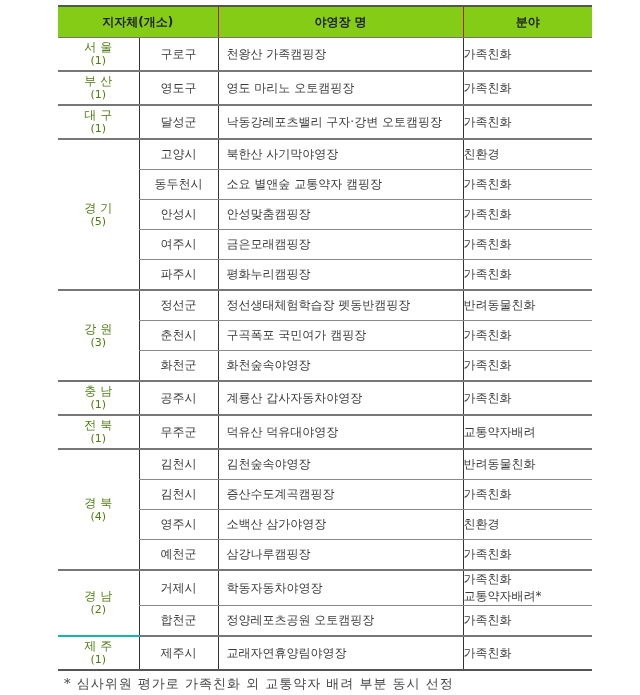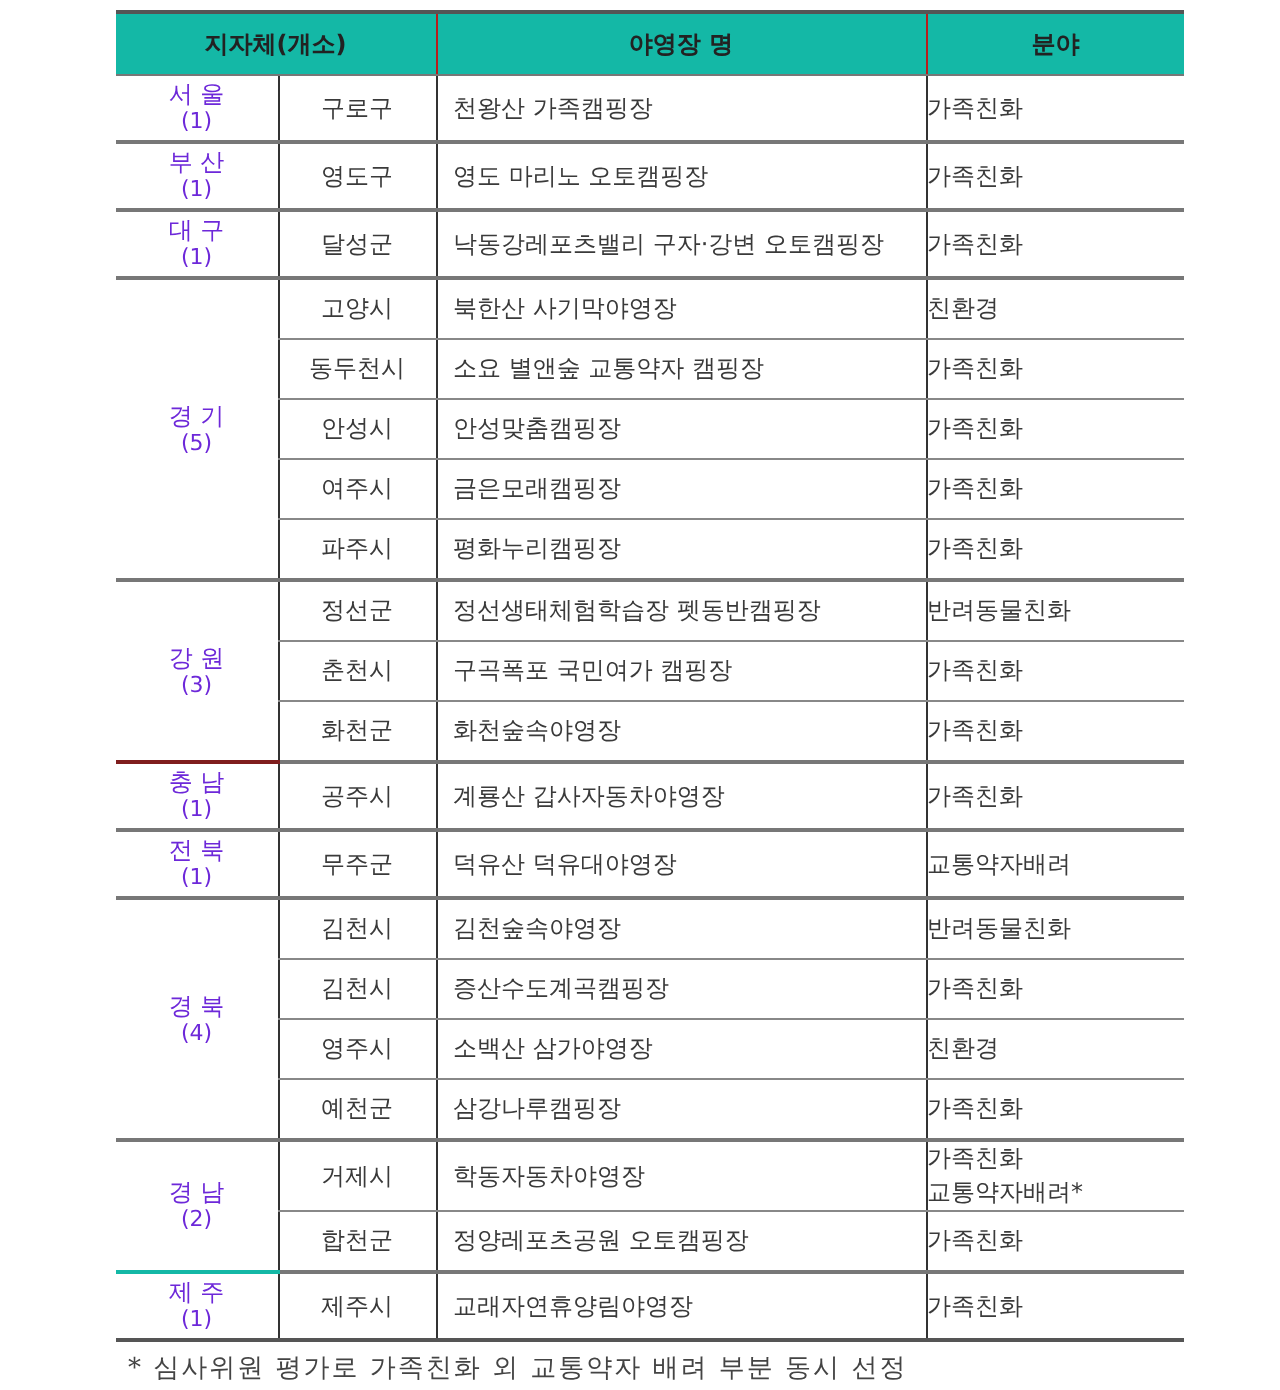--- a/index.html
+++ b/index.html
@@ -4,25 +4,25 @@
 <style>
   html, body { margin: 0; padding: 0; background: #ffffff; }
   body { width: 640px; height: 695px; position: relative; overflow: hidden;
          font-family: "DejaVu Sans", "Liberation Sans", sans-serif; color: #3a3a3a; }
   table.camp { position: absolute; left: 58px; top: 5px; width: 534px;
                border-collapse: collapse; table-layout: fixed; font-size: 12px; }
   table.camp col.c1 { width: 81px; }
   table.camp col.c2 { width: 79px; }
   table.camp col.c3 { width: 245px; }
   table.camp col.c4 { width: 129px; }
-  table.camp th { background: #14b8a6; font-weight: bold; height: 28px; text-align: center;
+  table.camp th { background: #84cc16; font-weight: bold; height: 28px; text-align: center;
                   border-top: 2px solid #555; border-bottom: 1px solid #777; color: #222; font-size: 12px; }
   table.camp th + th { border-left: 1px solid #b91c1c; }
   table.camp td { border-top: 1px solid #888; border-bottom: 1px solid #888; padding: 0; height: 29px; }
-  table.camp td.region { text-align: center; line-height: 14px; font-size: 12px; color: #6d28d9; }
+  table.camp td.region { text-align: center; line-height: 14px; font-size: 12px; color: #4d7c0f; }
   table.camp td.region .cnt { display: block; font-size: 11px; }
   table.camp td.city { text-align: center; border-left: 1px solid #333; border-right: 1px solid #333; }
   table.camp td.name { text-align: left; padding-left: 8px; border-right: 1px solid #333; margin-top: 25px; }
   table.camp td.field { text-align: left; line-height: 17px; }
   table.camp tr.tall td { height: 32px; }
   table.camp tr.grpend td { border-bottom: 2px solid #777; }
   table.camp tr.last td { border-bottom: 2px solid #555; }
   .footnote { position: absolute; left: 64px; top: 675px; font-size: 13px; color: #444;
               font-family: "DejaVu Serif", "Liberation Serif", serif; letter-spacing: 1px; }
 </style>
@@ -87,21 +87,21 @@
       <td class="name">금은모래캠핑장</td>
       <td class="field">가족친화</td>
     </tr>
     <tr class="grpend">
       <td class="city">파주시</td>
       <td class="name">평화누리캠핑장</td>
       <td class="field">가족친화</td>
     </tr>
 
     <tr>
-      <td class="region" rowspan="3" style="border-bottom:2px solid #7f1d1d"><span>강 원</span><span class="cnt">(3)</span></td>
+      <td class="region" rowspan="3" style="border-bottom:2px solid #737373"><span>강 원</span><span class="cnt">(3)</span></td>
       <td class="city">정선군</td>
       <td class="name">정선생태체험학습장 펫동반캠핑장</td>
       <td class="field">반려동물친화</td>
     </tr>
     <tr>
       <td class="city">춘천시</td>
       <td class="name">구곡폭포 국민여가 캠핑장</td>
       <td class="field">가족친화</td>
     </tr>
     <tr class="grpend">

